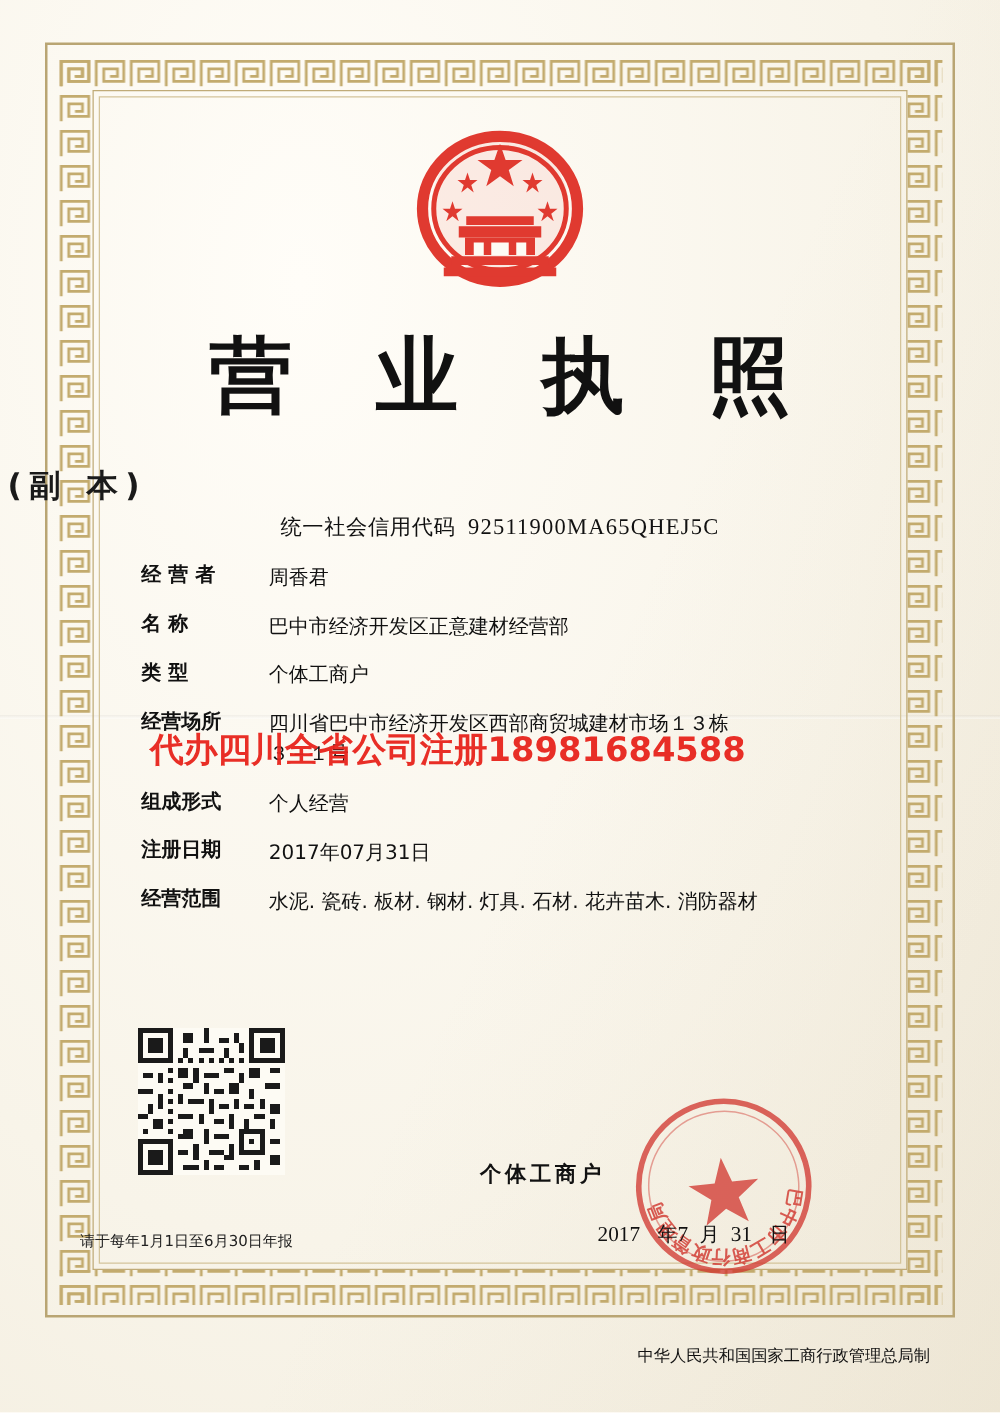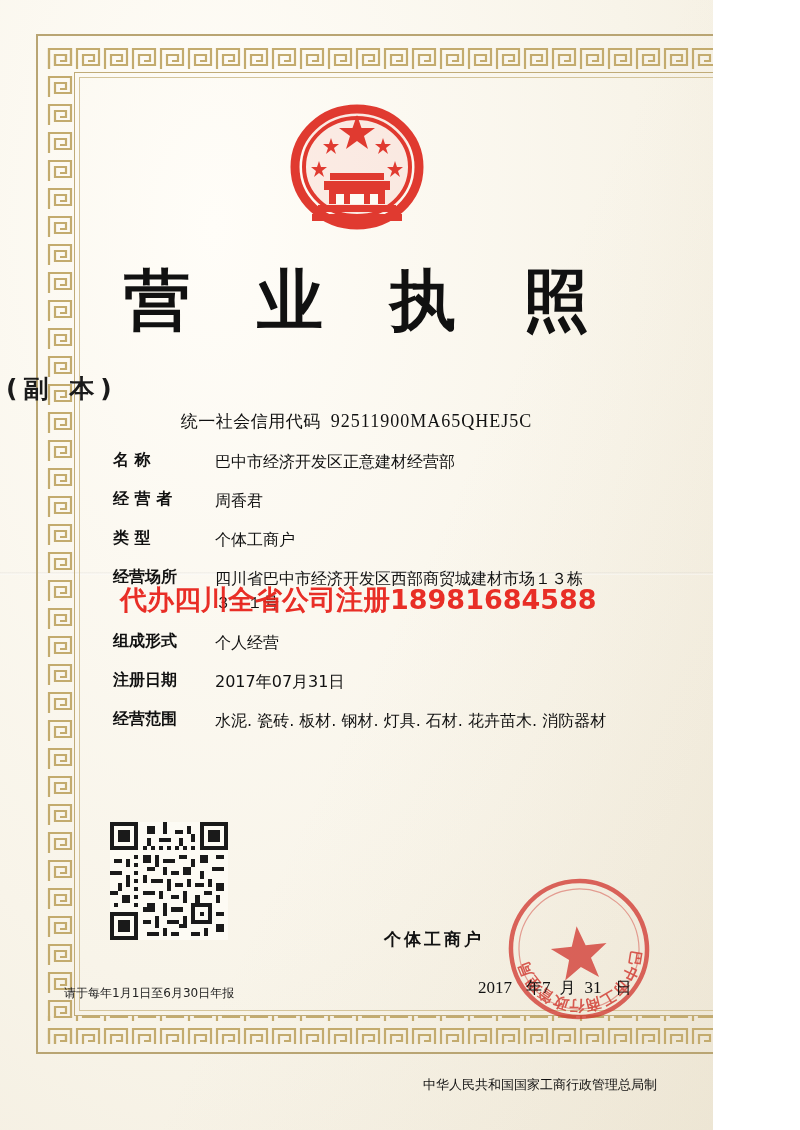--- a/index.html
+++ b/index.html
@@ -8,21 +8,21 @@
     background: #ffffff;
   }
   body {
     width: 800px;
     height: 1130px;
     font-family: "Liberation Sans", sans-serif;
     overflow: hidden;
   }
   #page {
     position: relative;
-    width: 713px;
+    width: 800px;
     height: 1130px;
     background: #fdfbf4;
     background-image:
       radial-gradient(ellipse at 30% 20%, #fffdf8 0%, #f8f4e9 60%, #f2ecdd 100%);
     overflow: hidden;
   }
   
   .fold {
     position: absolute;
     left: 0;
@@ -321,27 +321,27 @@
   <div class="title">营 业 执 照</div>
   <div class="subtitle">(副 本)</div>
 
   <div class="credit-code">
     <span>统一社会信用代码</span><span class="cc-num">92511900MA65QHEJ5C</span>
   </div>
 
   <div class="fields">
 
     <div class="row">
+      <div class="lbl">经 营 者</div>
+      <div class="val">周香君</div>
+    </div>
+
+    <div class="row">
       <div class="lbl">名    称</div>
       <div class="val">巴中市经济开发区正意建材经营部</div>
-    </div>
-
-    <div class="row">
-      <div class="lbl">经 营 者</div>
-      <div class="val">周香君</div>
     </div>
 
     <div class="row">
       <div class="lbl">类    型</div>
       <div class="val">个体工商户</div>
     </div>
 
     <div class="row tall">
       <div class="lbl">经营场所</div>
       <div class="val">

